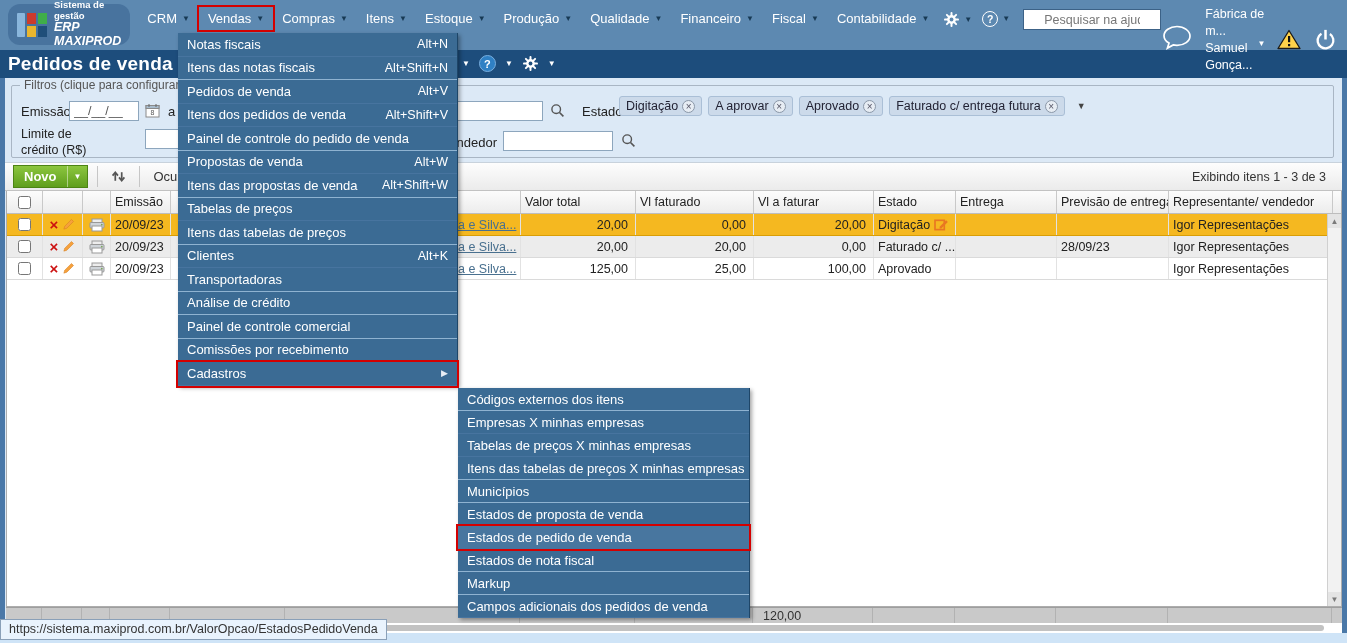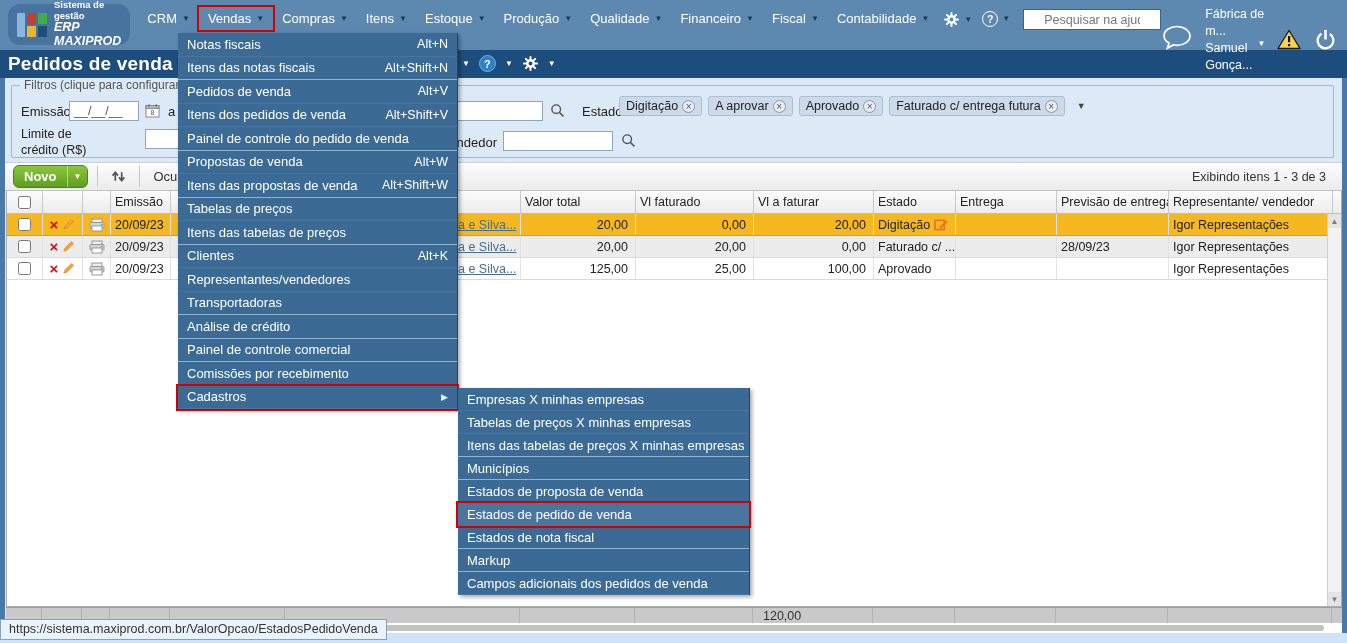--- a/index.html
+++ b/index.html
@@ -47,21 +47,21 @@
   .fset legend{position:absolute;top:-8px;left:8px;font-size:12px;color:#555;padding:0 4px;background:#dce9f6;}
   .flabel{position:absolute;font-size:13px;color:#222;}
   .finput{position:absolute;height:20px;border:1px solid #8da6bd;background:#fff;font-size:12.5px;color:#444;padding:0 4px;}
   .chips{position:absolute;left:614px;top:18px;display:flex;align-items:center;gap:6px;}
   .chip{background:#ccdaea;border:1px solid #aabfd6;border-radius:3px;font-size:12.5px;color:#223;padding:2px 6px;display:flex;align-items:center;gap:4px;cursor:default;white-space:nowrap;}
   .chipx{width:13px;height:13px;border-radius:50%;background:#e7edf4;border:1px solid #8a97a8;color:#556;font-size:10px;line-height:11px;text-align:center;cursor:pointer;}
   .est-caret{color:#444;font-size:9px;margin-left:6px;cursor:pointer;}
 
   
   .toolbar{height:29px;background:linear-gradient(#fdfdfd,#ebebeb);border-top:1px solid #c8d2dc;border-bottom:1px solid #c2c2c2;position:relative;display:flex;align-items:center;padding:0 8px;}
-  .btn-novo{display:flex;align-items:stretch;height:23px;border:1px solid #4c8414;border-radius:6px;overflow:hidden;cursor:pointer;background:linear-gradient(#8cc63f,#5f9e1d);}
+  .btn-novo{display:flex;align-items:stretch;height:23px;border:1px solid #4c8414;border-radius:0;overflow:hidden;cursor:pointer;background:linear-gradient(#8cc63f,#5f9e1d);}
   .btn-novo .lbl{color:#fff;font-size:13px;font-weight:bold;padding:3px 10px;}
   .btn-novo .dd{border-left:1px solid rgba(255,255,255,.45);padding:0 6px;display:flex;align-items:center;color:#fff;font-size:8px;}
   .tsep{width:1px;height:21px;background:#c6c6c6;margin:0 9px;}
   .tbtn{display:flex;align-items:center;cursor:pointer;padding:2px 4px;font-size:13px;color:#333;white-space:nowrap;}
   .showing{margin-left:auto;font-size:12.5px;color:#333;padding-right:8px;}
 
   
   .grid{height:416px;background:#fff;border:1px solid #adadad;border-top:none;margin:0 0 0 1px;position:relative;overflow:hidden;}
   .t-head{display:flex;height:23px;background:linear-gradient(#fcfcfc,#ececec);border-bottom:1px solid #bdbdbd;color:#555;}
   .t-head .tc{border-right:1px solid #c9c9c9;}
@@ -545,24 +545,20 @@
         <span class="m-label">Itens das tabelas de preços</span>
 
       </div>
 
       <div class="m-item">
         <span class="m-label">Clientes</span>
         <span class="m-shortcut">Alt+K</span>
 
       </div>
 
-      <div class="m-item">
-        <span class="m-label">Representantes/vendedores</span>
-
-      </div>
 
       <div class="m-item group-end">
         <span class="m-label">Transportadoras</span>
 
       </div>
 
       <div class="m-item group-end">
         <span class="m-label">Análise de crédito</span>
 
       </div>
@@ -580,20 +576,23 @@
       <div class="m-item hl-red red-box">
         <span class="m-label">Cadastros</span>
 
         <span class="m-arrow">▶</span>
       </div>
 
   </div>
 
   <div class="submenu">
 
+      <div class="m-item group-end">
+        <span class="m-label">Códigos externos dos itens</span>
+      </div>
 
       <div class="m-item">
         <span class="m-label">Empresas X minhas empresas</span>
       </div>
 
       <div class="m-item">
         <span class="m-label">Tabelas de preços X minhas empresas</span>
       </div>
 
       <div class="m-item group-end">

